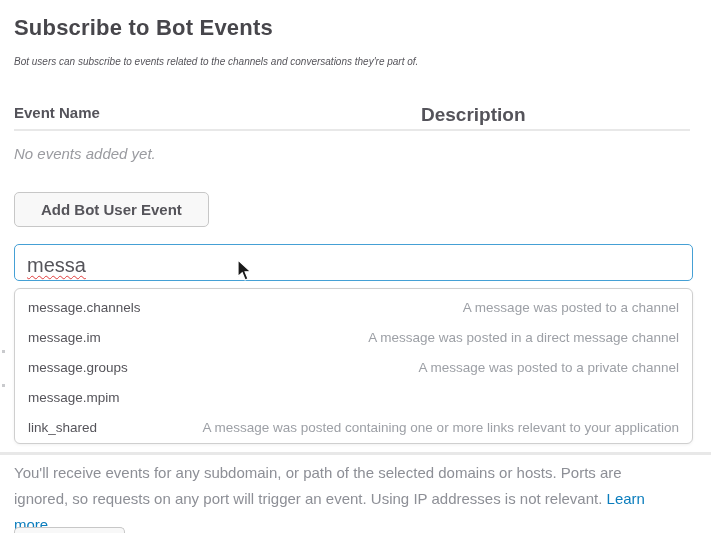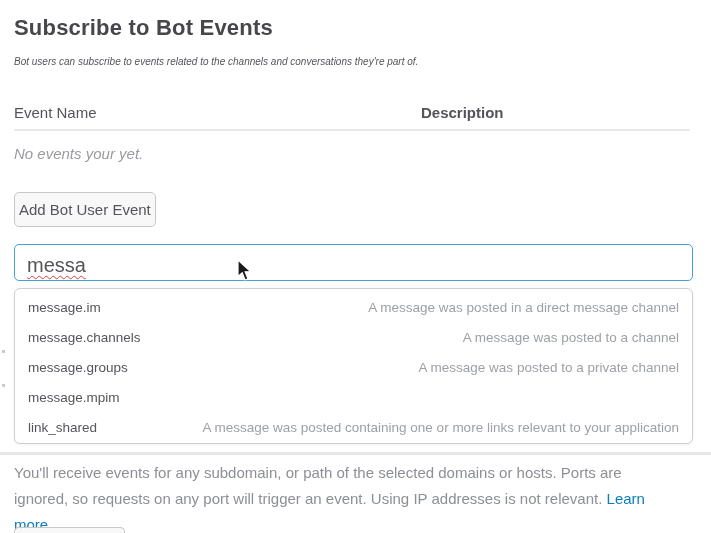--- a/index.html
+++ b/index.html
@@ -14,35 +14,35 @@
   .page-title {
     position: absolute; left: 14px; top: 15px;
     font-size: 22px; font-weight: bold; color: #47464b; letter-spacing: .2px;
   }
   .page-subtitle {
     position: absolute; left: 14px; top: 56px;
     font-size: 10px; color: #55545a; font-style: italic;
   }
 
   .table-header { position: absolute; top: 104px; left: 14px; width: 676px; }
-  .col-event-name { position: absolute; left: 0; top: 0; font-size: 15px; font-weight: normal; color: #54535a; }
-  .col-description { position: absolute; left: 407px; top: 0; font-size: 15px; font-weight: bold; color: #54535a; }
+  .col-event-name { position: absolute; left: 0; top: 0; font-size: 15px; font-weight: bold; color: #54535a; }
+  .col-description { position: absolute; left: 407px; top: 0; font-size: 19px; font-weight: bold; color: #54535a; }
   .table-divider {
     position: absolute; left: 14px; top: 129px; width: 676px; height: 2px;
     background: #e8e8e8;
   }
   .empty-msg {
     position: absolute; left: 14px; top: 145px;
     font-size: 15px; font-style: italic; color: #9a9ba0;
   }
 
   .add-btn {
     position: absolute; left: 14px; top: 192px; height: 35px;
-    padding: 0 4px; font-family: inherit;
-    font-size: 15px; font-weight: normal; color: #55545a;
+    padding: 0 26px; font-family: inherit;
+    font-size: 15px; font-weight: bold; color: #55545a;
     background: #f8f8f8; border: 1px solid #c7c7c7; border-radius: 5px;
     line-height: 33px; cursor: pointer;
   }
 
   .event-input {
     position: absolute; left: 14px; top: 244px; width: 679px; height: 37px;
     border: 1px solid #45a0d5; border-radius: 5px; background: #fff;
     font-family: inherit; font-size: 15px; color: #55545a;
     padding: 0 12px; outline: none;
   }
@@ -95,35 +95,35 @@
 <div class="page">
 
   <h1 class="page-title">Subscribe to Bot Events</h1>
   <p class="page-subtitle">Bot users can subscribe to events related to the channels and conversations they're part of.</p>
 
   <div class="table-header">
     <span class="col-event-name">Event Name</span>
     <span class="col-description">Description</span>
   </div>
   <div class="table-divider"></div>
-  <div class="empty-msg">No events your yet.</div>
+  <div class="empty-msg">No events added yet.</div>
 
   <button class="add-btn">Add Bot User Event</button>
 
   <input class="event-input" readonly="" placeholder="" style="">
   <span class="input-text">messa</span>
 
   <div class="dropdown">
     <div class="dd-row">
+      <span class="dd-name">message.channels</span>
+      <span class="dd-desc">A message was posted to a channel</span>
+    </div>
+    <div class="dd-row">
       <span class="dd-name">message.im</span>
       <span class="dd-desc">A message was posted in a direct message channel</span>
-    </div>
-    <div class="dd-row">
-      <span class="dd-name">message.channels</span>
-      <span class="dd-desc">A message was posted to a channel</span>
     </div>
     <div class="dd-row">
       <span class="dd-name">message.groups</span>
       <span class="dd-desc">A message was posted to a private channel</span>
     </div>
     <div class="dd-row">
       <span class="dd-name">message.mpim</span>
     </div>
     <div class="dd-row">
       <span class="dd-name">link_shared</span>

